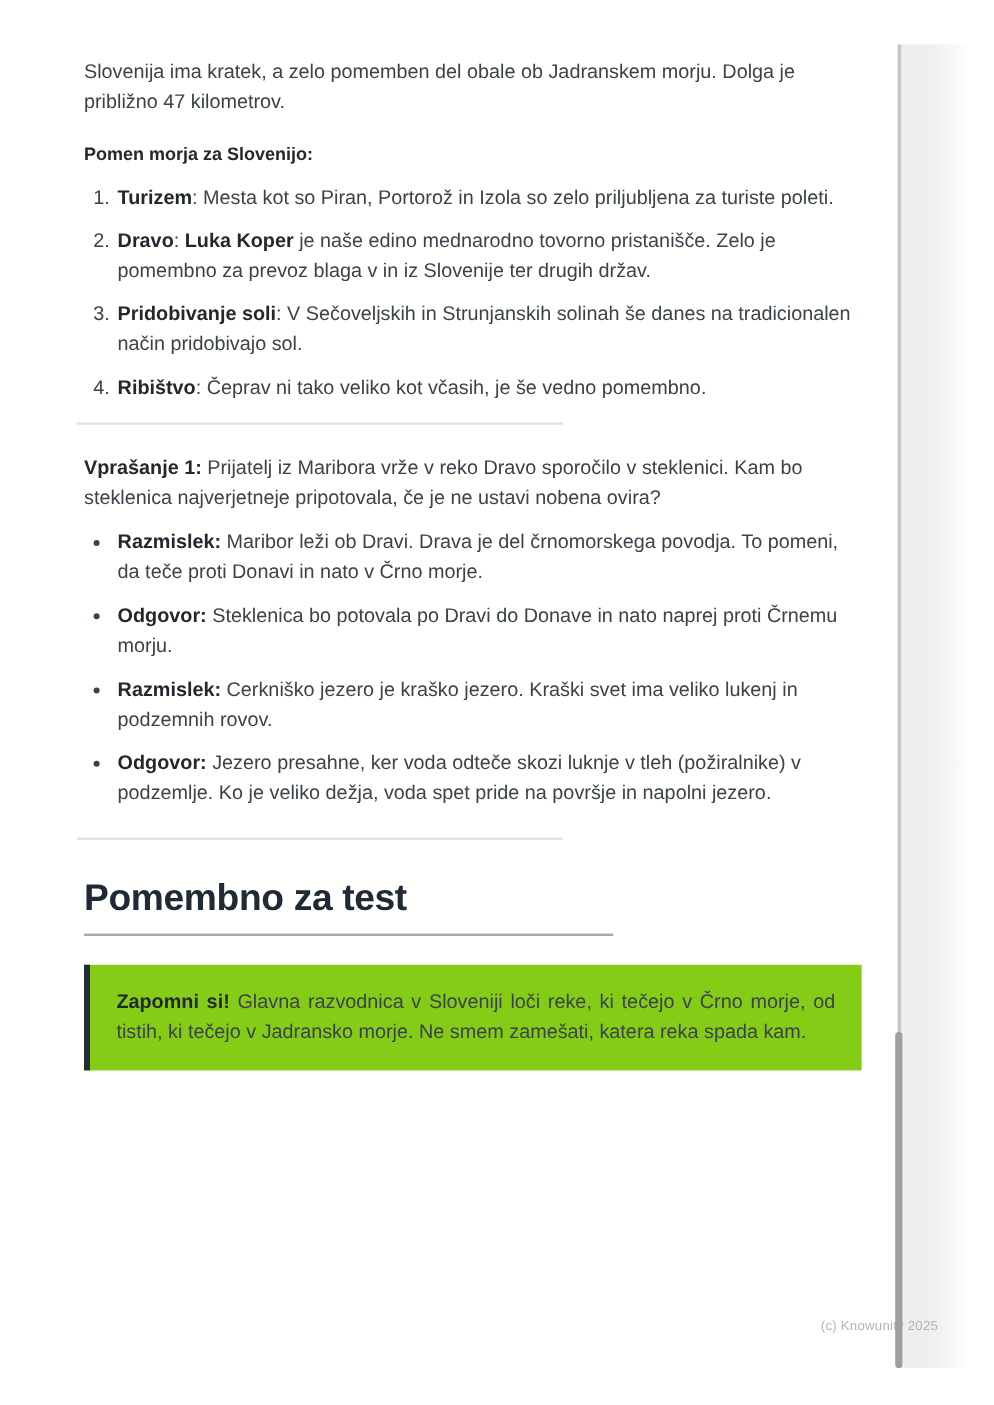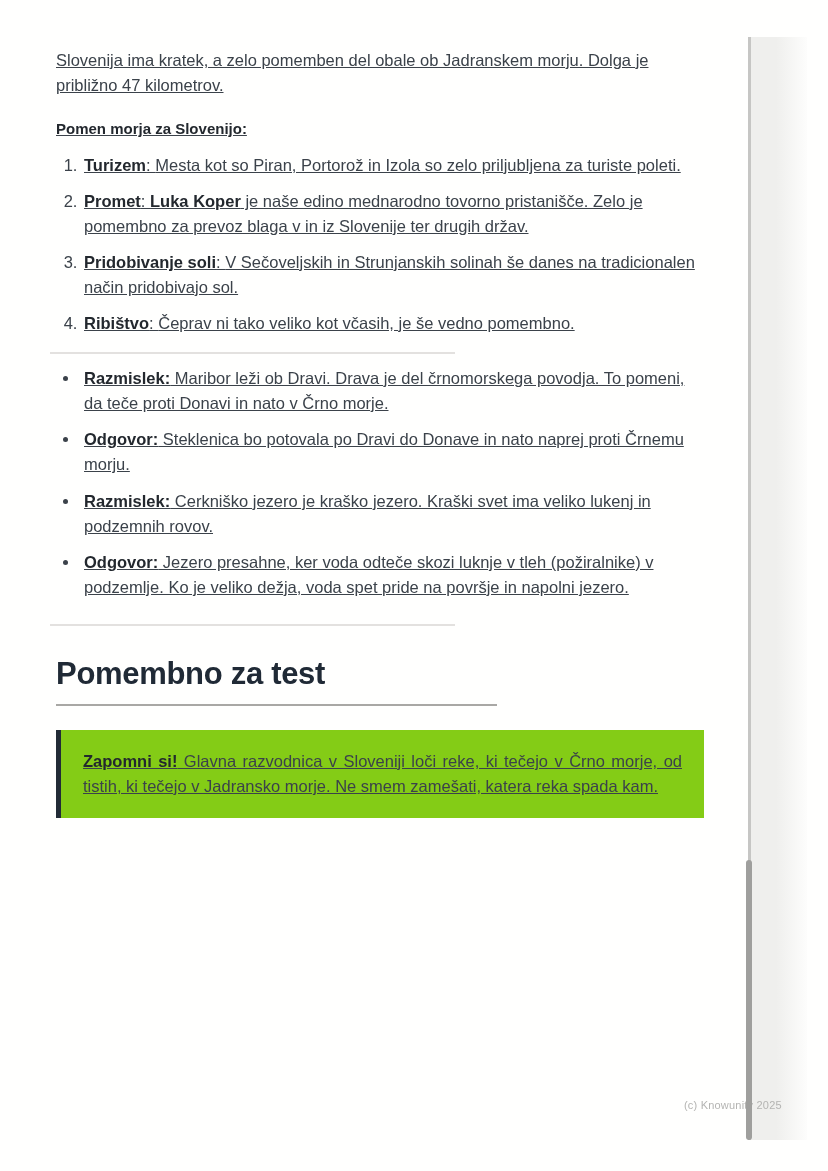--- a/index.html
+++ b/index.html
@@ -3,22 +3,22 @@
 <meta charset="utf-8">
 <style>
   html,body{margin:0;padding:0;}
   body{
     width:828px;height:1171px;position:relative;overflow:hidden;
     background:#fffffe;
     font-family:"Liberation Sans",sans-serif;
     color:#3b424a;
   }
   .content{
-    position:absolute;left:56px;top:40px;width:648px;
-    font-size:16.5px;line-height:25px;text-decoration:underline;
+    position:absolute;left:70px;top:40px;width:648px;
+    font-size:16.5px;line-height:25px;
   }
   p{margin:0;}
   .intro{margin-top:8px;}
   .b{font-weight:bold;color:#23282e;text-align:center;}
   h3{margin:18px 0 0 0;font-size:15px;line-height:25px;color:#23282e;}
   ol{margin:12px 0 0 0;padding-left:26px;}
   ol li{margin-bottom:11px;padding-left:2px;}
   ul{margin:12px 0 0 0;padding-left:24px;}
   ul li{margin-bottom:11px;padding-left:4px;}
   hr.section-divider{
@@ -65,28 +65,29 @@
 <body>
 
 <div class="content">
 
   <p class="intro">Slovenija ima kratek, a zelo pomemben del obale ob Jadranskem morju. Dolga je približno 47 kilometrov.</p>
 
   <h3>Pomen morja za Slovenijo:</h3>
 
   <ol>
     <li><span class="b">Turizem</span><span>: </span><span class="b"></span><span>Mesta kot so Piran, Portorož in Izola so zelo priljubljena za turiste poleti.</span></li>
-    <li><span class="b">Promet</span><span>: </span><span class="b">Luka Koper</span><span> je naše edino mednarodno tovorno pristanišče. Zelo je pomembno za prevoz blaga v in iz Slovenije ter drugih držav.</span></li>
+    <li><span class="b">Dravo</span><span>: </span><span class="b">Luka Koper</span><span> je naše edino mednarodno tovorno pristanišče. Zelo je pomembno za prevoz blaga v in iz Slovenije ter drugih držav.</span></li>
     <li><span class="b">Pridobivanje soli</span><span>: </span><span class="b"></span><span>V Sečoveljskih in Strunjanskih solinah še danes na tradicionalen način pridobivajo sol.</span></li>
     <li><span class="b">Ribištvo</span><span>: </span><span class="b"></span><span>Čeprav ni tako veliko kot včasih, je še vedno pomembno.</span></li>
   </ol>
 
   <hr class="section-divider first">
 
 
+  <p class="question"><span class="b">Vprašanje 1:</span><span> Prijatelj iz Maribora vrže v reko Dravo sporočilo v steklenici. Kam bo steklenica najverjetneje pripotovala, če je ne ustavi nobena ovira?</span></p>
 
   <ul>
     <li><span class="b">Razmislek:</span><span> Maribor leži ob Dravi. Drava je del črnomorskega povodja. To pomeni, da teče proti Donavi in nato v Črno morje.</span></li>
     <li><span class="b">Odgovor:</span><span> Steklenica bo potovala po Dravi do Donave in nato naprej proti Črnemu morju.</span></li>
   </ul>
 
 
   <ul>
     <li><span class="b">Razmislek:</span><span> Cerkniško jezero je kraško jezero. Kraški svet ima veliko lukenj in podzemnih rovov.</span></li>
     <li><span class="b">Odgovor:</span><span> Jezero presahne, ker voda odteče skozi luknje v tleh (požiralnike) v podzemlje. Ko je veliko dežja, voda spet pride na površje in napolni jezero.</span></li>

